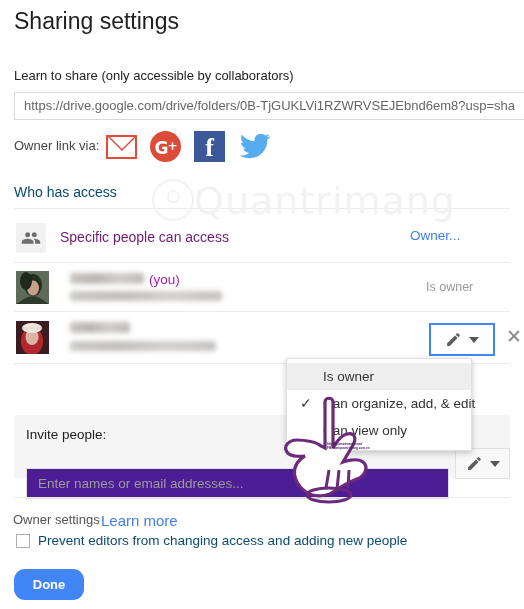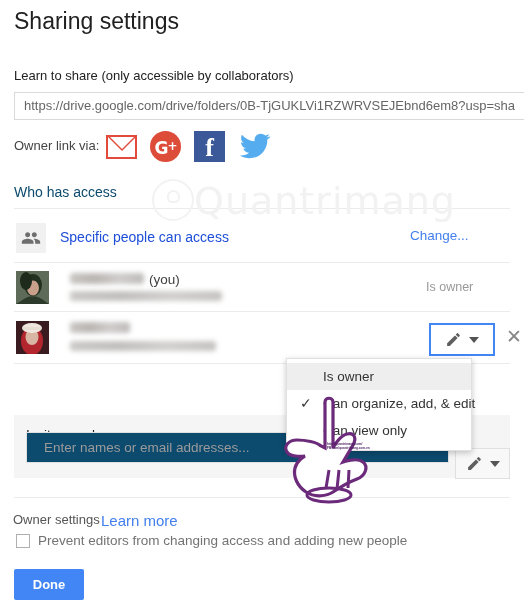--- a/index.html
+++ b/index.html
@@ -194,21 +194,21 @@
   .people-icon-box {
     position: absolute;
     left: 2px; top: 3px;
     width: 30px; height: 30px;
     background: #f1f1f1;
     display: flex; align-items: center; justify-content: center;
   }
   .access-text {
     position: absolute;
     left: 46px; top: 9px;
-    font-size: 14px; color: #1d4ed8;
+    font-size: 14px; color: #701a75;
   }
   .change-link {
     position: absolute;
     left: 396px; top: 8px;
     font-size: 13.5px;
     color: #427fed;
     cursor: pointer;
   }
 
   
@@ -247,21 +247,21 @@
   .blurred-email {
     position: absolute;
     left: 56px; top: 23px;
     display: inline-block;
     color: transparent;
     background: linear-gradient(90deg,#cbc9c7,#c1bfbd,#d2d0cf,#c5c3c1);
     filter: blur(2.4px);
     border-radius: 3px;
     height: 10px;
   }
-  .you-text { font-size: 13.5px; color: #404040; }
+  .you-text { font-size: 13.5px; color: #a21caf; }
 
   .is-owner-text {
     position: absolute;
     left: 412px; top: 12px;
     font-size: 12.5px;
     color: #999;
   }
 
   
   .perm-button-wrap {
@@ -360,30 +360,30 @@
   }
   .invite-label {
     position: absolute;
     left: 26px; top: 427px;
     font-size: 13.5px;
     color: #212121;
   }
   .invite-input {
     position: absolute;
     left: 26px;
-    top: 432px;
+    top: 468px;
     width: 423px;
     height: 31px;
     box-sizing: border-box;
     border: 1px solid #e0e0e0;
-    background: #0c4a6e;
+    background: #4c1d95;
     font-family: "Liberation Sans", sans-serif;
     font-size: 13.5px;
     color: #9b9b9b;
-    padding-left: 17px;
+    padding-left: 11px;
     outline: none;
   }
   .invite-input::placeholder { color: #9b9b9b; opacity: 1; }
   .invite-perm-btn {
     position: absolute;
     left: 455px;
     top: 448px;
     width: 55px;
     height: 31px;
     box-sizing: border-box;
@@ -416,33 +416,33 @@
     gap: 8px;
   }
   .cbox {
     width: 14px; height: 14px;
     box-sizing: border-box;
     border: 1px solid #b0b0b0;
     background: #fff;
     display: inline-block;
     cursor: pointer;
   }
-  .cbox-label { font-size: 13.5px; color: #737373; text-align: center; }
+  .cbox-label { font-size: 13.5px; color: #0c4a6e; text-align: center; }
 
   
   .done-btn {
     position: absolute;
     left: 14px;
     top: 569px;
     width: 70px;
     height: 31px;
     background: #4285f4;
     color: #fff;
     border: none;
-    border-radius: 2px;
+    border-radius: 11px;
     font-family: "Liberation Sans", sans-serif;
     font-size: 13px;
     font-weight: bold;
     cursor: pointer;
   }
 </style>
 </head>
 <body>
 
 <div class="watermark">
@@ -480,21 +480,21 @@
 <div class="section-title">Who has access</div>
 <div class="rule rule-1"></div>
 
 <div class="access-row">
   <div class="people-icon-box">
     <svg width="20" height="20" viewBox="0 0 24 24">
       <path fill="#6e6e6e" d="M16 11c1.66 0 2.99-1.34 2.99-3S17.66 5 16 5c-1.66 0-3 1.34-3 3s1.34 3 3 3zm-8 0c1.66 0 2.99-1.34 2.99-3S9.66 5 8 5C6.34 5 5 6.34 5 8s1.34 3 3 3zm0 2c-2.33 0-7 1.17-7 3.5V19h14v-2.5c0-2.33-4.67-3.5-7-3.5zm8 0c-.29 0-.62.02-.97.05 1.16.84 1.97 1.97 1.97 3.45V19h6v-2.5c0-2.33-4.67-3.5-7-3.5z"></path>
     </svg>
   </div>
   <div class="access-text">Specific people can access</div>
-  <div class="change-link">Change...</div>
+  <div class="change-link">Owner...</div>
 </div>
 
 <div class="rule rule-2"></div>
 
 <div class="person-row p1">
   <div class="avatar">
     <svg width="33" height="33" viewBox="0 0 33 33">
       <rect width="33" height="33" fill="#5d6b58"></rect>
       <ellipse cx="17" cy="14" rx="9" ry="11" fill="#22301f"></ellipse>
       <ellipse cx="17" cy="17" rx="6" ry="7.5" fill="#c9a08b"></ellipse>

